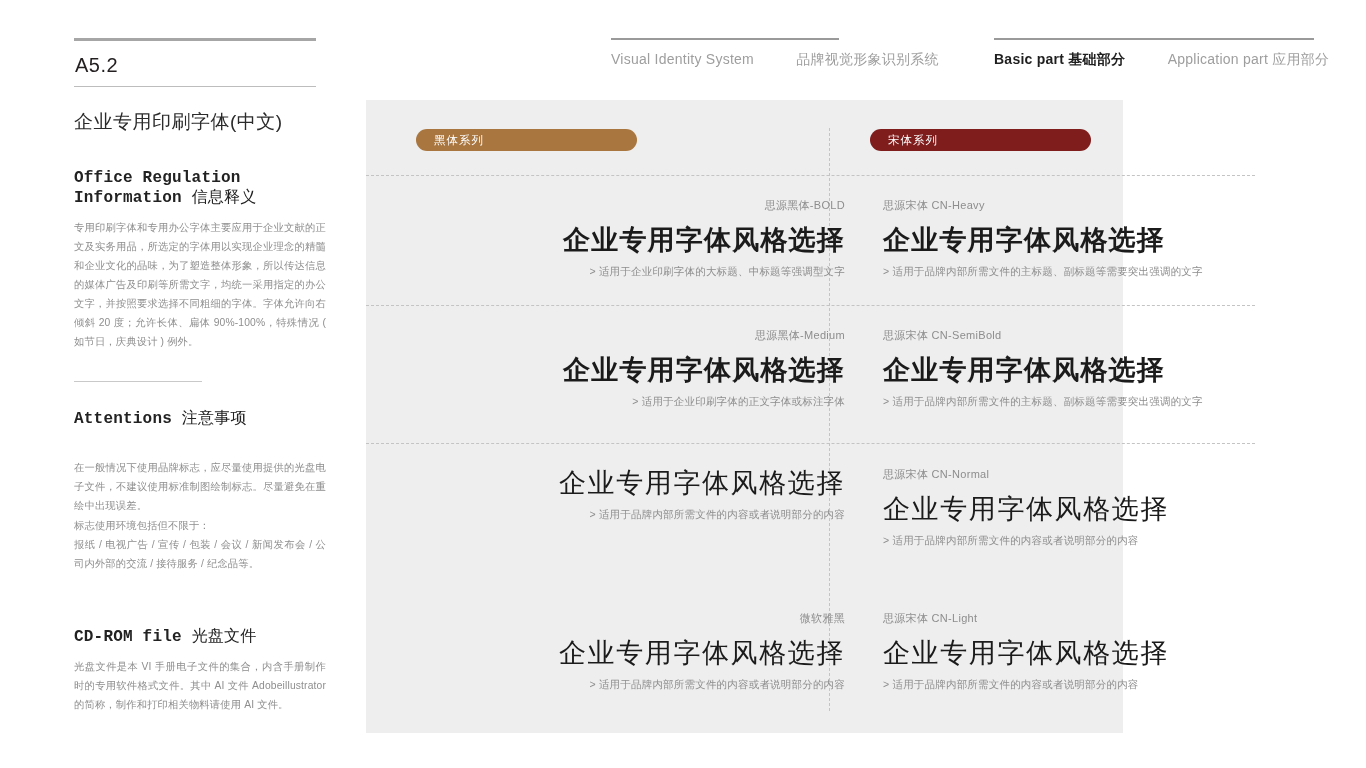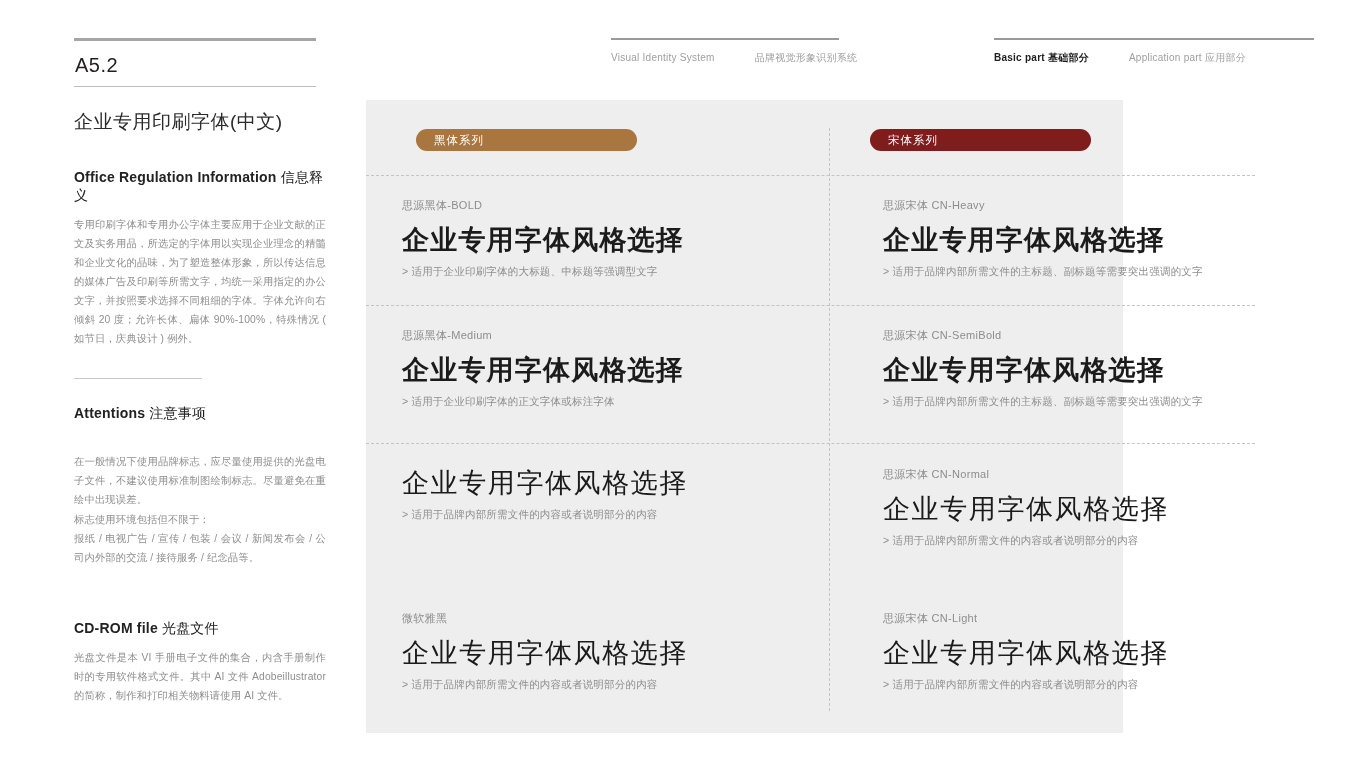--- a/index.html
+++ b/index.html
@@ -45,25 +45,26 @@
     color: #2b2b2b;
     padding-top: 22px;
     letter-spacing: 0.5px;
     font-weight: 400;
   }
 
   .sec {
     margin-top: 34px;
   }
   .sec-head {
-    font-size: 14px;
+    font-size: 16px;
     color: #222222;
     font-weight: 600;
     letter-spacing: 0.2px;
     margin-bottom: 10px;
+    font-family: Liberation Mono, monospace;
   }
   .sec-head .cn {
     font-weight: 500;
   }
   .sec-body {
     font-size: 10.3px;
     line-height: 1.85;
     color: #8e8e8e;
     letter-spacing: 0.15px;
     text-align: justify;
@@ -94,21 +95,21 @@
   .hdr-group.right { left: 383px; width: 330px; }
   .hdr-rule {
     height: 2px;
     background: #9a9a9a;
   }
   .hdr-group.left .hdr-rule  { width: 228px; }
   .hdr-group.right .hdr-rule { width: 320px; }
   .hdr-line {
     margin-top: 11px;
     white-space: nowrap;
-    font-size: 10px;
+    font-size: 14px;
     color: #9e9e9e;
     letter-spacing: 0.25px;
   }
   .hdr-line .gap-wide { display: inline-block; width: 34px; }
   .hdr-line .strong {
     color: #1f1f1f;
     font-weight: 700;
   }
   .hdr-line .strong-cn {
     color: #1f1f1f;
@@ -167,21 +168,21 @@
   }
   .hdash.r1 { top: 75px; }
   .hdash.r2 { top: 205px; }
   .hdash.r3 { top: 343px; }
 
   
   .cell {
     position: absolute;
     width: 430px;
   }
-  .cell.col-l { left: 36px; }
+  .cell.col-l { left: 49px; text-align: right; }
   .cell.col-r { left: 517px; }
   .cell.row-1 { top: 98px; }
   .cell.row-2 { top: 228px; }
   .cell.row-3 { top: 367px; }
   .cell.row-4 { top: 511px; }
 
   .cell-name {
     font-size: 11px;
     color: #8d8d8d;
     letter-spacing: 0.3px;

